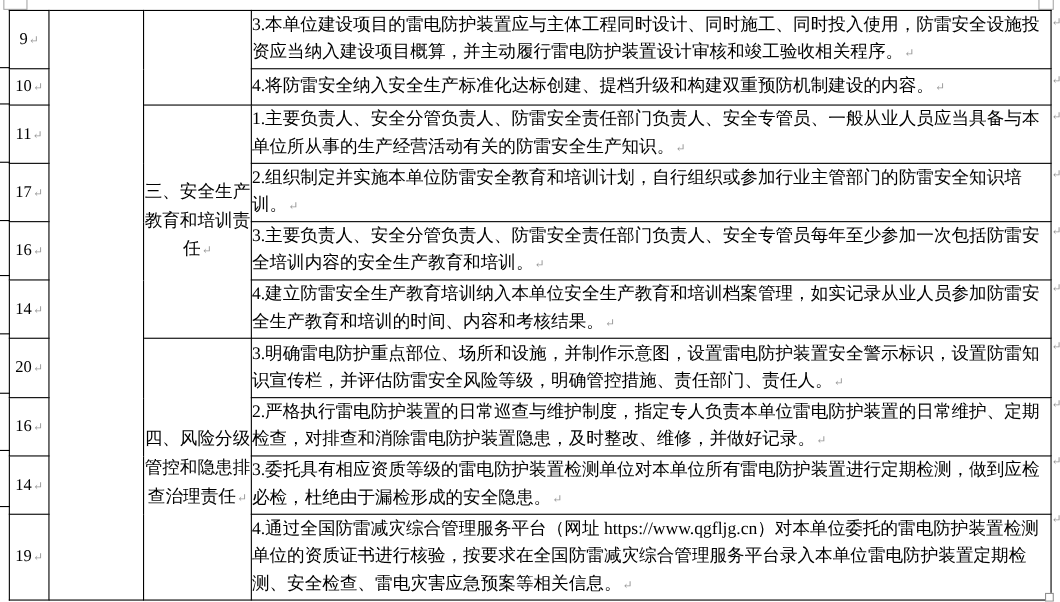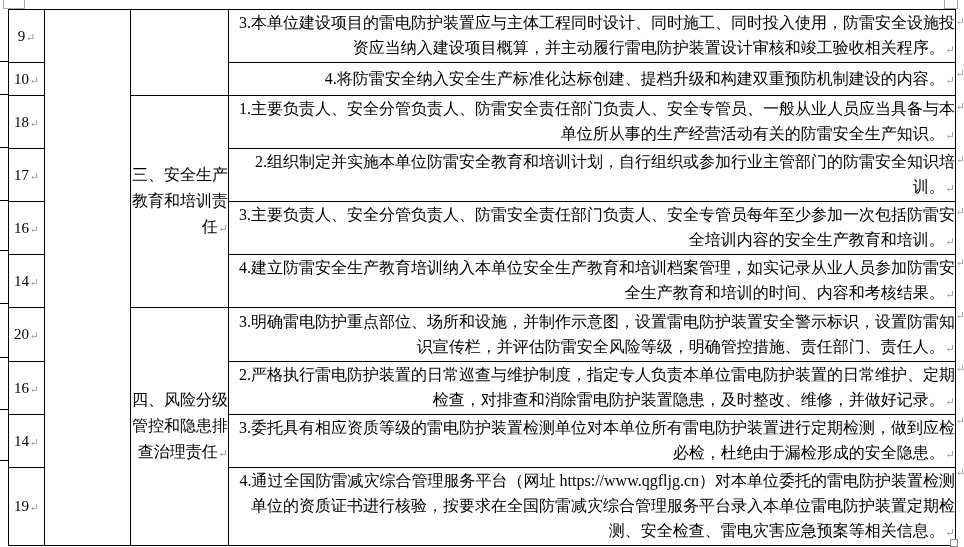--- a/index.html
+++ b/index.html
@@ -4,22 +4,22 @@
 <style>
   html,body{margin:0;padding:0;background:#fff;}
   body{width:964px;height:547px;position:relative;overflow:hidden;
        font-family:"Liberation Serif","DejaVu Serif",serif;color:#000;}
   .page{position:absolute;left:0;top:0;width:964px;height:547px;background:#fff;}
 
   table.doc{position:absolute;left:8px;top:9px;width:947px;border-collapse:collapse;table-layout:fixed;}
   table.doc td{border:1px solid #000;vertical-align:middle;padding:0;overflow:hidden;}
   td.num{text-align:center;font-size:15px;}
   td.col2{background:#fff;}
-  td.cat{font-size:16px;line-height:26px;padding:0 8px;text-align:right;letter-spacing:0;}
-  td.content{font-size:16px;line-height:25px;padding:1px 8px;text-align:right;}
+  td.cat{font-size:16px;line-height:26px;padding:0 8px;text-align:center;letter-spacing:0;}
+  td.content{font-size:16px;line-height:25px;padding:1px 8px;text-align:left;}
   .mark{color:#9a9a9a;font-size:11px;margin-left:1px;vertical-align:baseline;}
 
   
   .tick{position:absolute;left:0;width:9px;height:1px;background:#000;}
   
   .rowend{position:absolute;left:956px;color:#9a9a9a;font-size:11px;line-height:11px;}
   
   .cutbox-tl{position:absolute;left:3px;top:-5px;width:20px;height:12px;
              border:1px solid #a8a8a8;background:#fff;}
   .cutbox-tr{position:absolute;left:944px;top:-5px;width:12px;height:12px;
@@ -69,21 +69,21 @@
         <td class="num"><span>9</span><span class="mark">↵</span></td>
         <td class="col2" rowspan="10"></td>
         <td class="cat" rowspan="2"></td>
         <td class="content"><span>3.本单位建设项目的雷电防护装置应与主体工程同时设计、同时施工、同时投入使用，防雷安全设施投资应当纳入建设项目概算，并主动履行雷电防护装置设计审核和竣工验收相关程序。</span><span class="mark">↵</span></td>
       </tr>
       <tr style="height:33px">
         <td class="num"><span>10</span><span class="mark">↵</span></td>
         <td class="content"><span>4.将防雷安全纳入安全生产标准化达标创建、提档升级和构建双重预防机制建设的内容。</span><span class="mark">↵</span></td>
       </tr>
       <tr style="height:53px">
-        <td class="num"><span>18</span><span class="mark">↵</span></td>
+        <td class="num"><span>11</span><span class="mark">↵</span></td>
         <td class="cat" rowspan="4"><span>三、安全生产教育和培训责任</span><span class="mark">↵</span></td>
         <td class="content"><span>1.主要负责人、安全分管负责人、防雷安全责任部门负责人、安全专管员、一般从业人员应当具备与本单位所从事的生产经营活动有关的防雷安全生产知识。</span><span class="mark">↵</span></td>
       </tr>
       <tr style="height:53px">
         <td class="num"><span>17</span><span class="mark">↵</span></td>
         <td class="content"><span>2.组织制定并实施本单位防雷安全教育和培训计划，自行组织或参加行业主管部门的防雷安全知识培训。</span><span class="mark">↵</span></td>
       </tr>
       <tr style="height:50px">
         <td class="num"><span>16</span><span class="mark">↵</span></td>
         <td class="content"><span>3.主要负责人、安全分管负责人、防雷安全责任部门负责人、安全专管员每年至少参加一次包括防雷安全培训内容的安全生产教育和培训。</span><span class="mark">↵</span></td>

